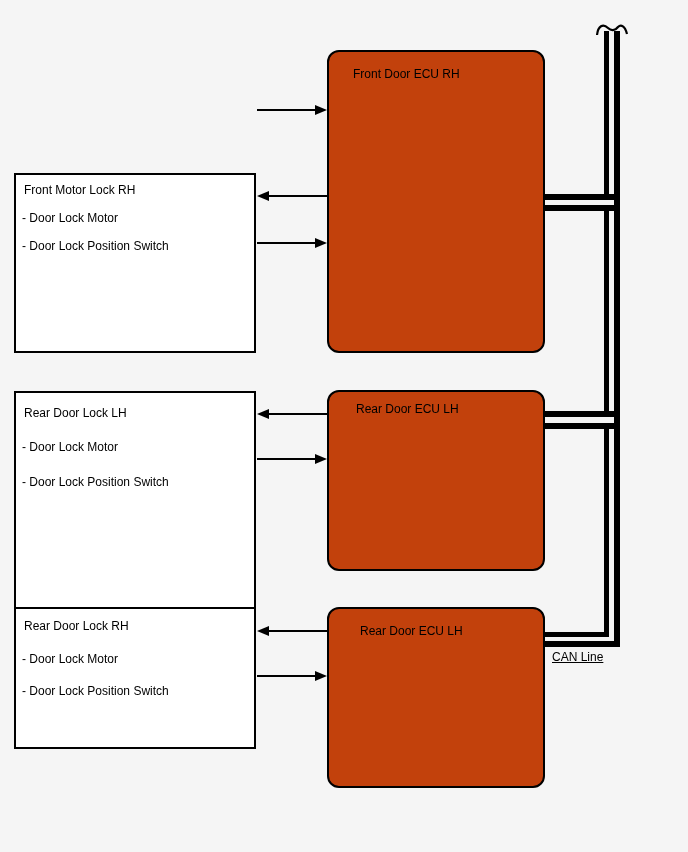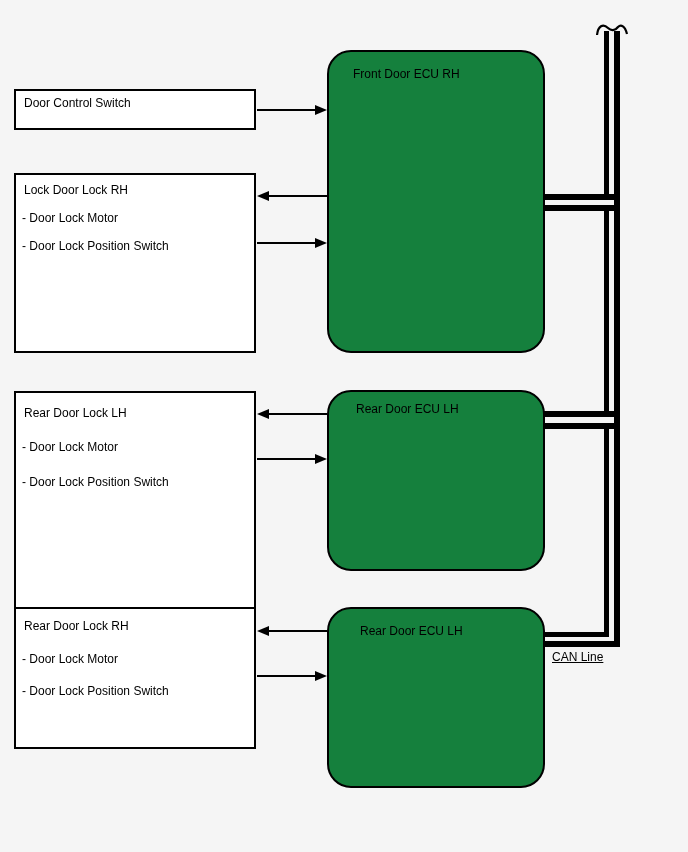--- a/index.html
+++ b/index.html
@@ -20,23 +20,23 @@
   
   .lbox {
     position: absolute;
     background: #ffffff;
     border: 2px solid #000000;
     box-sizing: border-box;
   }
   
   .ebox {
     position: absolute;
-    background: #15803d;
+    background: #c2410c;
     border: 2px solid #000000;
-    border-radius: 24px;
+    border-radius: 12px;
     box-sizing: border-box;
   }
   .btitle, .bitem, .etitle {
     position: absolute;
     white-space: nowrap;
     line-height: 13px;
   }
   
   .arrow {
     position: absolute;
@@ -72,26 +72,23 @@
     white-space: nowrap;
     text-decoration: underline;
   }
   .squiggle { position: absolute; left: 595px; top: 22px; }
 </style>
 </head>
 <body>
 
 <div class="stage">
 
-  <div class="lbox" style="left:14px; top:89px; width:242px; height:41px">
-    <div class="btitle" style="left:8px; top:6px">Door Control Switch</div>
-  </div>
 
   <div class="lbox" style="left:14px; top:173px; width:242px; height:180px">
-    <div class="btitle" style="left:8px; top:9px">Lock Door Lock RH</div>
+    <div class="btitle" style="left:8px; top:9px">Front Motor Lock RH</div>
     <div class="bitem" style="left:6px; top:37px">- Door Lock Motor</div>
     <div class="bitem" style="left:6px; top:65px">- Door Lock Position Switch</div>
   </div>
 
   <div class="lbox" style="left:14px; top:391px; width:242px; height:221px">
     <div class="btitle" style="left:8px; top:14px">Rear Door Lock LH</div>
     <div class="bitem" style="left:6px; top:48px">- Door Lock Motor</div>
     <div class="bitem" style="left:6px; top:83px">- Door Lock Position Switch</div>
   </div>
 

